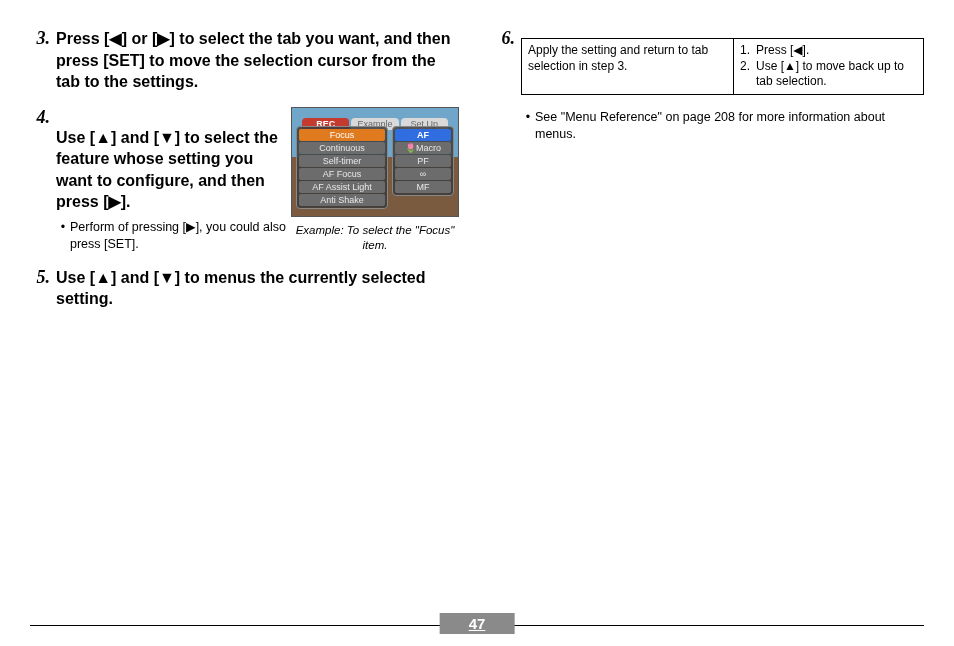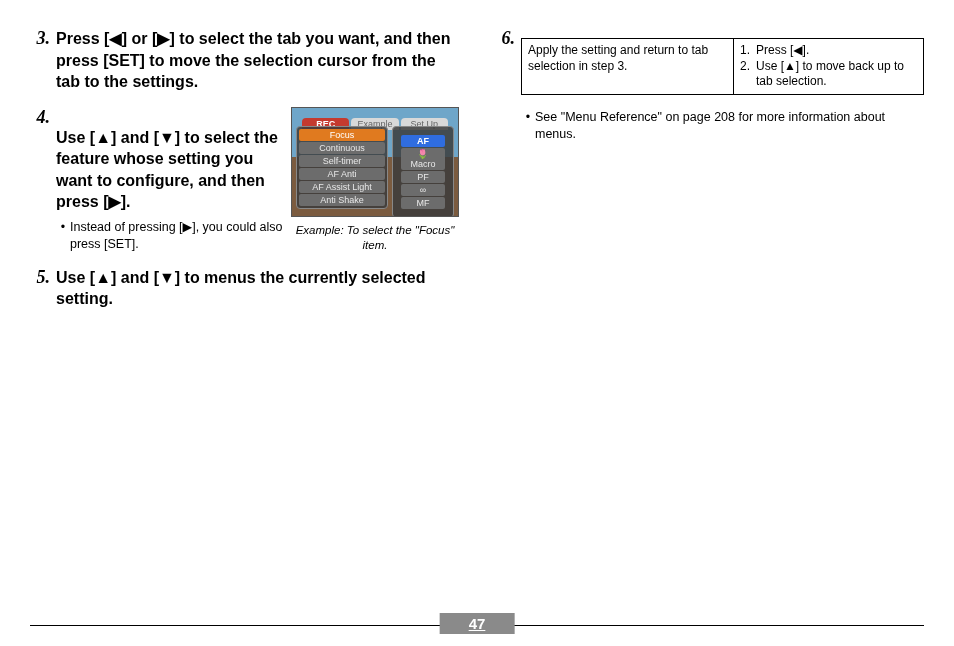--- a/index.html
+++ b/index.html
@@ -28,21 +28,21 @@
   .op-sub .n { width: 16px; flex: none; }
 
   
   .menu-shot { width: 168px; height: 110px; border: 1px solid #555; background: linear-gradient(#6fa6c9 0%, #6fa6c9 45%, #7b5b3f 45%, #7b5b3f 100%); position: relative; font-size: 9px; color: #fff; overflow: hidden; }
   .menu-tabs { position: absolute; top: 0; left: 0; right: 0; display: flex; gap: 2px; padding: 10px; }
   .mtab { flex: 1; text-align: center; padding: 1px 0; border-radius: 4px 4px 0 0; background: #d9d9d9; color: #666; font-size: 9px; }
   .mtab.active { background: #c43a2f; color: #fff; font-weight: bold; }
   .menu-pane { position: absolute; top: 18px; left: 4px; width: 92px; background: rgba(60,60,60,.85); border: 1px solid #888; border-radius: 4px; padding: 2px; display: flex; flex-direction: column; gap: 1px; }
   .mitem { background: #6c6c6c; padding: 1px 4px; border-radius: 2px; color: #e8e8e8; white-space: nowrap; overflow: hidden; }
   .mitem.sel { background: #e07a1f; color: #fff; font-weight: normal; }
-  .val-pane { position: absolute; top: 18px; left: 100px; right: 4px; background: rgba(60,60,60,.85); border: 1px solid #888; border-radius: 4px; padding: 8px; display: flex; flex-direction: column; gap: 1px; }
+  .val-pane { position: absolute; top: 18px; left: 100px; right: 4px; background: rgba(60,60,60,.85); border: 1px solid #888; border-radius: 4px; padding: 2px; display: flex; flex-direction: column; gap: 1px; }
   .vitem { background: #6c6c6c; padding: 1px 4px; border-radius: 2px; color: #e8e8e8; }
   .vitem.sel { background: #2f6de0; color: #fff; font-weight: bold; }
 
   
   .footer { position: absolute; left: 30px; right: 30px; bottom: 20px; }
   .footer hr { border: none; border-top: 1px solid #000; margin: 0; }
   .pagenum { position: absolute; left: 50%; transform: translateX(-50%); top: -12px; background: #8a8a8a; color: #fff; font-weight: bold; padding: 2px 29px; font-size: 15px; text-decoration: underline; }
 </style>
 </head>
 <body>
@@ -62,35 +62,35 @@
       </div>
 
       <div class="step">
         <div class="step-num">4.</div>
         <div class="step-body">
           <div class="step4wrap">
             <div class="step4text">
               <div class="step-head">Use [▲] and [▼] to select the feature whose setting you want to configure, and then press [▶].</div>
               <div class="bullet">
                 <div class="dot">•</div>
-                <div class="txt">Instead of pressing [▶], you could also press [SET].</div>
+                <div class="txt">Perform of pressing [▶], you could also press [SET].</div>
               </div>
             </div>
             <div class="figwrap">
               <div class="menu-shot">
                 <div class="menu-tabs">
                   <div class="mtab active">REC</div>
                   <div class="mtab">Example</div>
                   <div class="mtab">Set Up</div>
                 </div>
                 <div class="menu-pane">
                   <div class="mitem sel">Focus</div>
                   <div class="mitem">Continuous</div>
                   <div class="mitem">Self-timer</div>
-                  <div class="mitem">AF Anti</div>
+                  <div class="mitem">AF Focus</div>
                   <div class="mitem">AF Assist Light</div>
                   <div class="mitem">Anti Shake</div>
                 </div>
                 <div class="val-pane">
                   <div class="vitem sel">AF</div>
                   <div class="vitem">🌷Macro</div>
                   <div class="vitem">PF</div>
                   <div class="vitem">∞</div>
                   <div class="vitem">MF</div>
                 </div>

